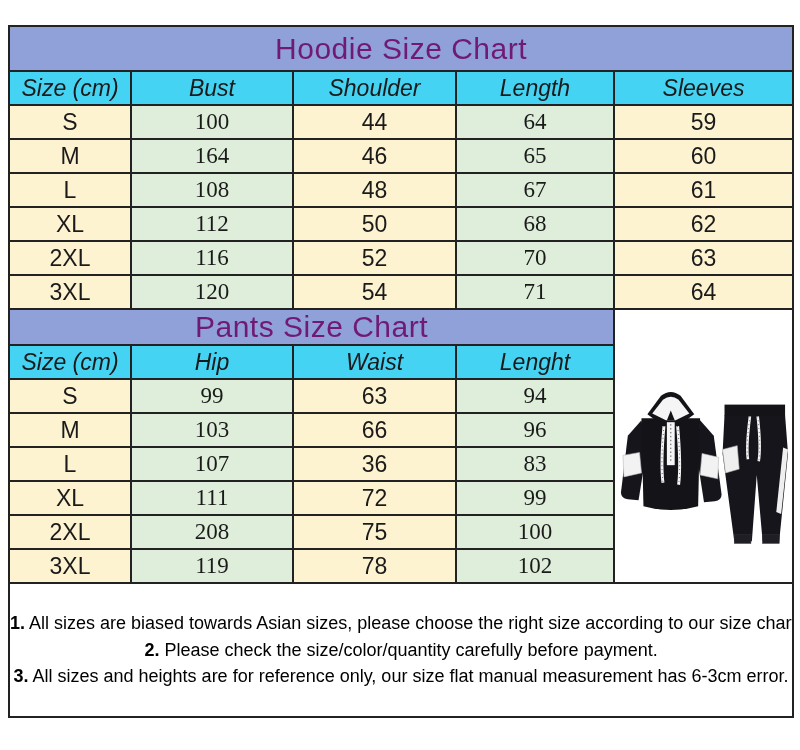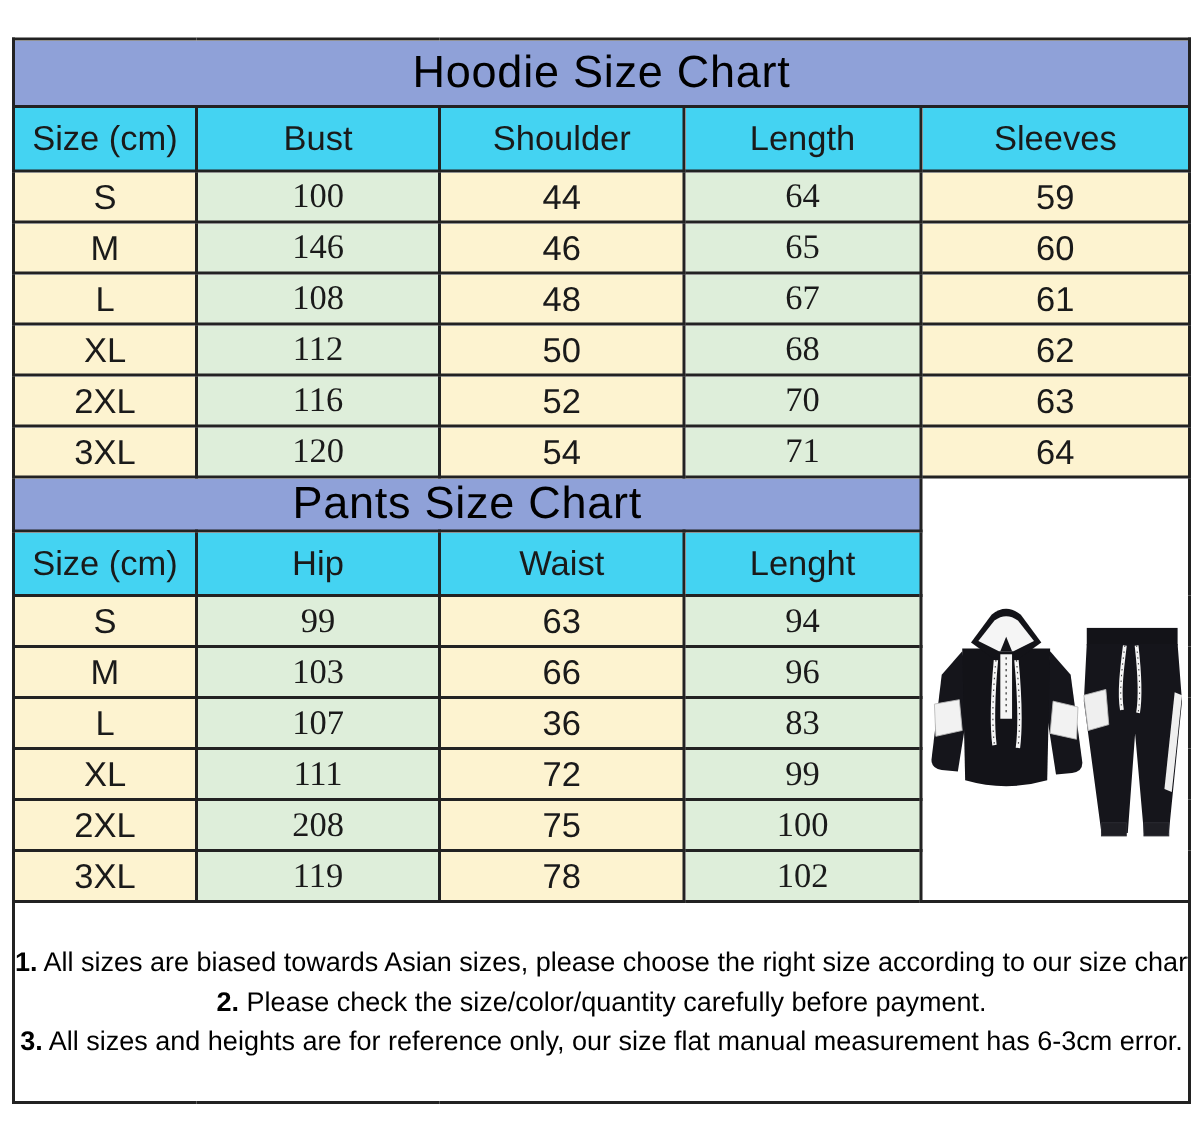--- a/index.html
+++ b/index.html
@@ -22,26 +22,26 @@
     border-collapse:collapse;table-layout:fixed;width:784px;
   }
   table.size-table td{
     border:2px solid var(--border);
     text-align:center;vertical-align:middle;
     padding:0;overflow:hidden;white-space:nowrap;
     font-stretch:condensed;
   }
   tr.r-title{height:45px;}
   tr.r-title2{height:35px;}
-  tr.r-head{height:43px;}
+  tr.r-head{height:34px;font-style:italic;}
   tr.r-data{height:34px;}
   tr.r-notes{height:134px;}
   td.title{
     background:var(--title-bg);
-    font-size:30px;letter-spacing:0.5px;color:#000000;
+    font-size:30px;letter-spacing:0.5px;color:#701a75;
   }
   td.head{
     background:var(--header-bg);
     font-size:23px;
   }
   td.c{background:var(--cream);font-size:23px;}
   td.g{background:var(--green);font-size:23px;font-family:Liberation Serif, serif;}
   td.imgcell{background:#ffffff;vertical-align:top;}
   .img-wrap{
     width:100%;height:100%;display:flex;
@@ -81,21 +81,21 @@
     </tr>
     <tr class="r-data">
       <td class="c">S</td>
       <td class="g">100</td>
       <td class="c">44</td>
       <td class="g">64</td>
       <td class="c">59</td>
     </tr>
     <tr class="r-data">
       <td class="c">M</td>
-      <td class="g">146</td>
+      <td class="g">164</td>
       <td class="c">46</td>
       <td class="g">65</td>
       <td class="c">60</td>
     </tr>
     <tr class="r-data">
       <td class="c">L</td>
       <td class="g">108</td>
       <td class="c">48</td>
       <td class="g">67</td>
       <td class="c">61</td>

